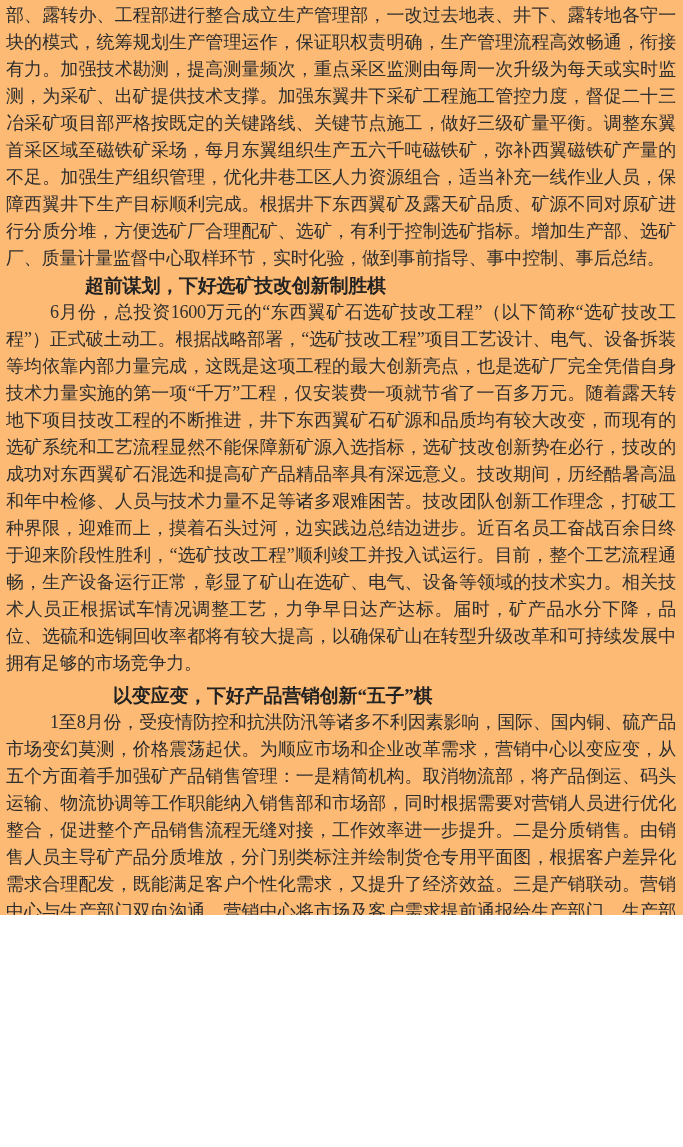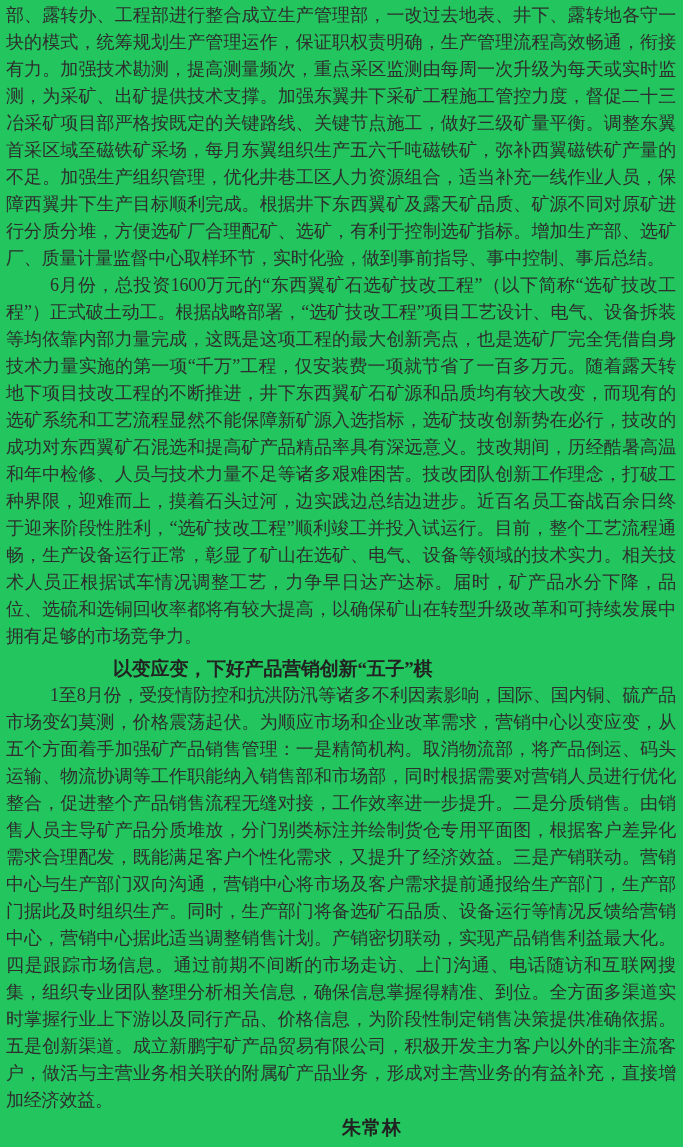--- a/index.html
+++ b/index.html
@@ -3,22 +3,22 @@
 <meta charset="utf-8">
 <style>
   html, body {
     margin: 0;
     padding: 0;
     background: #ffffff;
   }
   .page {
     position: relative;
     width: 683px;
-    height: 1147px;
-    background: #22c55e;
+    height: 915px;
+    background: #fdba74;
     overflow: hidden;
     box-sizing: border-box;
   }
   .doc {
     padding: 2px 7px 0 6px;
     font-family: "Liberation Serif", "DejaVu Serif", serif;
     font-size: 18px;
     line-height: 27px;
     letter-spacing: -0.2px;
     color: #2e2e2e;
@@ -58,20 +58,21 @@
   }
 </style>
 </head>
 <body>
 
 <div class="page">
   <div class="doc">
 
     <p class="para">部、露转办、工程部进行整合成立生产管理部，一改过去地表、井下、露转地各守一块的模式，统筹规划生产管理运作，保证职权责明确，生产管理流程高效畅通，衔接有力。加强技术勘测，提高测量频次，重点采区监测由每周一次升级为每天或实时监测，为采矿、出矿提供技术支撑。加强东翼井下采矿工程施工管控力度，督促二十三冶采矿项目部严格按既定的关键路线、关键节点施工，做好三级矿量平衡。调整东翼首采区域至磁铁矿采场，每月东翼组织生产五六千吨磁铁矿，弥补西翼磁铁矿产量的不足。加强生产组织管理，优化井巷工区人力资源组合，适当补充一线作业人员，保障西翼井下生产目标顺利完成。根据井下东西翼矿及露天矿品质、矿源不同对原矿进行分质分堆，方便选矿厂合理配矿、选矿，有利于控制选矿指标。增加生产部、选矿厂、质量计量监督中心取样环节，实时化验，做到事前指导、事中控制、事后总结。</p>
 
+    <h3 class="heading heading-tech">超前谋划，下好选矿技改创新制胜棋</h3>
 
     <p class="para indented">6月份，总投资1600万元的“东西翼矿石选矿技改工程”（以下简称“选矿技改工程”）正式破土动工。根据战略部署，“选矿技改工程”项目工艺设计、电气、设备拆装等均依靠内部力量完成，这既是这项工程的最大创新亮点，也是选矿厂完全凭借自身技术力量实施的第一项“千万”工程，仅安装费一项就节省了一百多万元。随着露天转地下项目技改工程的不断推进，井下东西翼矿石矿源和品质均有较大改变，而现有的选矿系统和工艺流程显然不能保障新矿源入选指标，选矿技改创新势在必行，技改的成功对东西翼矿石混选和提高矿产品精品率具有深远意义。技改期间，历经酷暑高温和年中检修、人员与技术力量不足等诸多艰难困苦。技改团队创新工作理念，打破工种界限，迎难而上，摸着石头过河，边实践边总结边进步。近百名员工奋战百余日终于迎来阶段性胜利，“选矿技改工程”顺利竣工并投入试运行。目前，整个工艺流程通畅，生产设备运行正常，彰显了矿山在选矿、电气、设备等领域的技术实力。相关技术人员正根据试车情况调整工艺，力争早日达产达标。届时，矿产品水分下降，品位、选硫和选铜回收率都将有较大提高，以确保矿山在转型升级改革和可持续发展中拥有足够的市场竞争力。</p>
 
     <h3 class="heading heading-marketing">以变应变，下好产品营销创新“五子”棋</h3>
 
     <p class="para indented">1至8月份，受疫情防控和抗洪防汛等诸多不利因素影响，国际、国内铜、硫产品市场变幻莫测，价格震荡起伏。为顺应市场和企业改革需求，营销中心以变应变，从五个方面着手加强矿产品销售管理：一是精简机构。取消物流部，将产品倒运、码头运输、物流协调等工作职能纳入销售部和市场部，同时根据需要对营销人员进行优化整合，促进整个产品销售流程无缝对接，工作效率进一步提升。二是分质销售。由销售人员主导矿产品分质堆放，分门别类标注并绘制货仓专用平面图，根据客户差异化需求合理配发，既能满足客户个性化需求，又提升了经济效益。三是产销联动。营销中心与生产部门双向沟通，营销中心将市场及客户需求提前通报给生产部门，生产部门据此及时组织生产。同时，生产部门将备选矿石品质、设备运行等情况反馈给营销中心，营销中心据此适当调整销售计划。产销密切联动，实现产品销售利益最大化。四是跟踪市场信息。通过前期不间断的市场走访、上门沟通、电话随访和互联网搜集，组织专业团队整理分析相关信息，确保信息掌握得精准、到位。全方面多渠道实时掌握行业上下游以及同行产品、价格信息，为阶段性制定销售决策提供准确依据。五是创新渠道。成立新鹏宇矿产品贸易有限公司，积极开发主力客户以外的非主流客户，做活与主营业务相关联的附属矿产品业务，形成对主营业务的有益补充，直接增加经济效益。</p>
 
     <div class="author">朱常林</div>
 
   </div>

